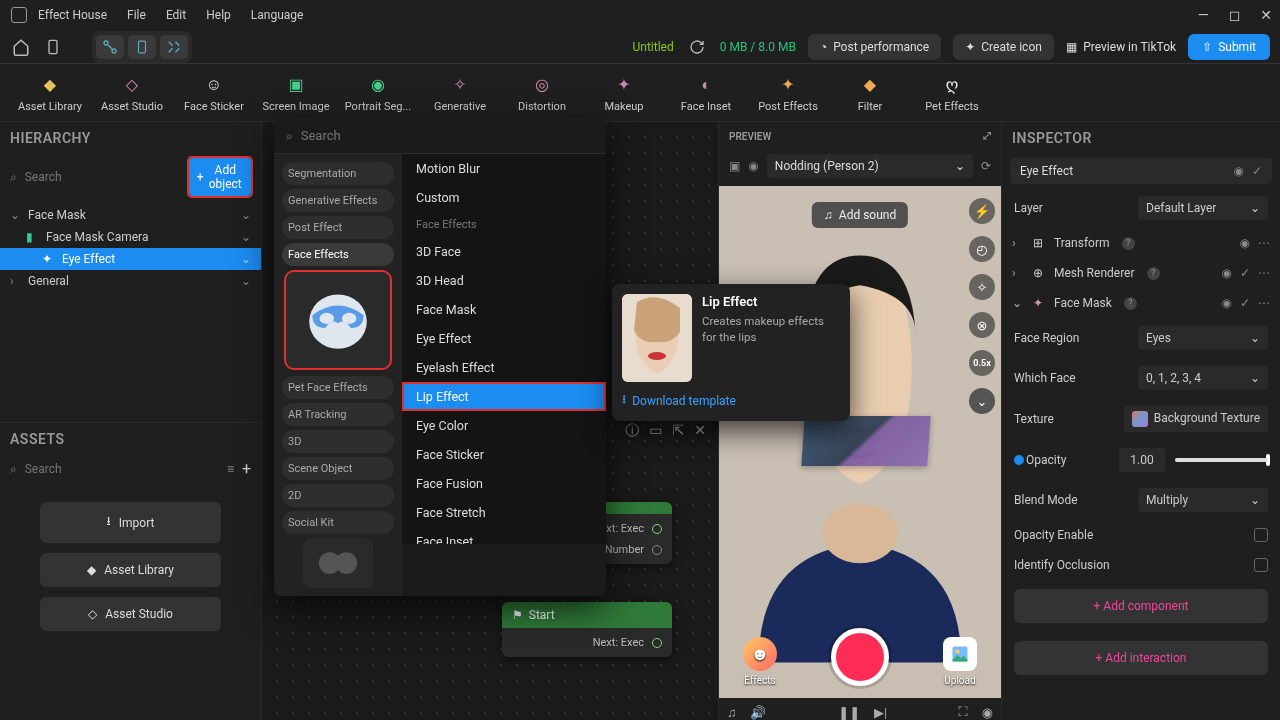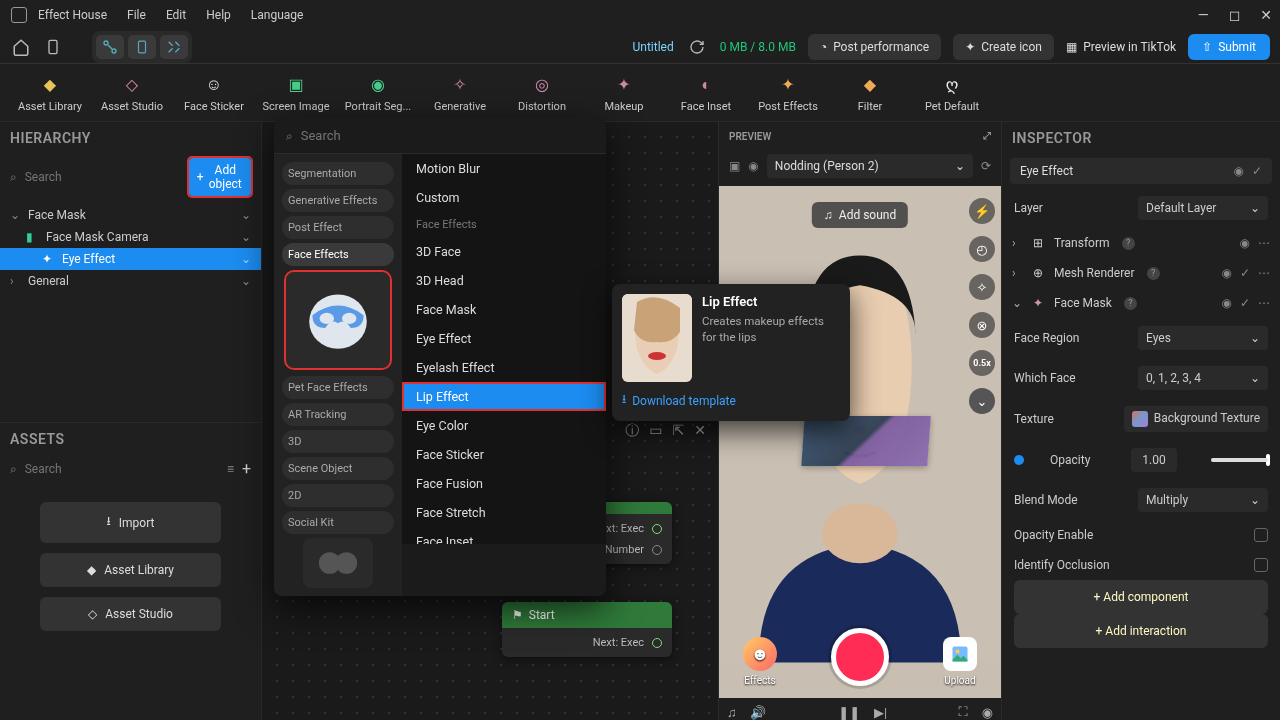--- a/index.html
+++ b/index.html
@@ -16,21 +16,21 @@
 .toolbar2 { height: 34px; background: #1f1f1f; display: flex; align-items: center; padding: 0 10px; gap: 10px; border-bottom: 1px solid #333; }
 .toolbar2 .left-icons { display:flex; gap:10px; align-items:center; }
 .ic-box { width: 22px; height: 22px; display:flex; align-items:center; justify-content:center; color:#bbb; }
 .pill-group { background:#2a2a2a; border-radius:8px; padding:4px; display:flex; gap:4px; margin-left:18px; }
 .pill-group .ic-box { width:28px; height:24px; border-radius:5px; }
 .pill-group .ic-box.active { background:#3a3a3a; }
 .toolbar2 .right { margin-left:auto; display:flex; align-items:center; gap:12px; }
 .btn-dark { background:#333; border-radius:6px; padding:6px 12px; display:flex; align-items:center; gap:6px; color:#ddd; font-size:12px; cursor:pointer; }
 .btn-blue { background:#1c8cf0; color:#fff; border-radius:6px; padding:6px 14px; display:flex; align-items:center; gap:6px; cursor:pointer; }
 .mem { color:#1fc77a; font-size:12px; }
-.untitled { color:#7dd3fc;text-align:right; }
+.untitled { color:#84cc16;text-align:right; }
 
 
 .ribbon { background:#1f1f1f; display:flex; padding: 6px 10px 4px; gap:2px; border-bottom:1px solid #2a2a2a; }
 .ribbon .tool { width:80px; display:flex; flex-direction:column; align-items:center; gap:6px; padding:4px 0; cursor:pointer; }
 .ribbon .tool .ticon { width:20px; height:20px; display:flex; align-items:center; justify-content:center; font-size:16px; }
 .ribbon .tool .tlabel { font-size:11px; color:#ccc; white-space:nowrap; }
 
 
 .main { display:flex; height: calc(720px - 30px - 34px - 52px); }
 
@@ -109,33 +109,33 @@
 .pv-bicon { display:flex; flex-direction:column; align-items:center; gap:4px; font-size:10px; color:#fff; text-shadow:0 1px 2px #000; }
 .pv-bicon .circ { width:34px; height:34px; border-radius:8px; background:#fff; display:flex; align-items:center; justify-content:center; }
 .rec-btn { width:58px; height:58px; border-radius:50%; background:#ff2d55; border:5px solid #fff; box-shadow:0 0 0 3px rgba(0,0,0,.15); }
 .pv-footer { background:#1f1f1f; padding:6px 8px; display:flex; align-items:center; gap:14px; color:#aaa; font-size:13px; }
 .pv-footer .spacer { flex:1; }
 
 
 .inspector { width:278px; background:#1f1f1f; display:flex; flex-direction:column; }
 .insp-title { padding:6px 10px; background:#2a2a2a; border-radius:4px; margin:4px 8px; color:#ddd; font-size:12px; display:flex; align-items:center; }
 .insp-title .rright { margin-left:auto; display:flex; gap:8px; color:#888; }
-.insp-row { display:flex; align-items:center; padding:8px 12px; font-size:12px; color:#ccc; gap:24px; }
+.insp-row { display:flex; align-items:center; padding:8px 12px; font-size:12px; color:#ccc; gap:0; }
 .insp-row .lab { flex:1; }
 .insp-row .val { background:#2a2a2a; border-radius:4px; padding:5px 8px; min-width:130px; display:flex; align-items:center; justify-content:space-between; }
 .insp-sec { display:flex; align-items:center; padding:7px 10px; gap:8px; cursor:pointer; }
 .insp-sec .chev { width:10px; color:#aaa; }
 .insp-sec .sicon { width:16px; height:16px; display:flex; align-items:center; justify-content:center; }
 .insp-sec .rright { margin-left:auto; display:flex; gap:8px; color:#888; font-size:12px; }
 .slider { flex:1; height:4px; background:#444; border-radius:2px; position:relative; margin-left:10px; }
 .slider::after { content:""; position:absolute; left:0; top:0; bottom:0; width:100%; background:#ddd; border-radius:2px; }
 .slider-thumb { position:absolute; right:-2px; top:-4px; width:4px; height:12px; background:#fff; border-radius:2px; }
 .chk { width:14px; height:14px; border:1.5px solid #666; border-radius:3px; }
 .radio-dot { width:10px; height:10px; border-radius:50%; background:#1c8cf0; margin-right:2px; }
-.insp-btn { background:#333; border-radius:6px; margin:0 12px; padding:10px; text-align:center; color:#fef9c3; cursor:pointer; font-size:12px; }
+.insp-btn { background:#333; border-radius:6px; margin:9px 12px; padding:10px; text-align:center; color:#ec4899; cursor:pointer; font-size:12px; }
 .tex-sw { width:16px; height:16px; background:linear-gradient(135deg,#c76,#79c,#a7d); border-radius:3px; margin-right:6px; }
 .qmark { width:13px;height:13px;border-radius:50%;background:#444;color:#999;font-size:9px;display:inline-flex;align-items:center;justify-content:center;margin-left:4px;}
 
 svg { display:block; }
 </style>
 </head>
 <body>
 
 <div class="titlebar">
   <span class="ic-box">
@@ -255,21 +255,21 @@
   <div class="tool">
       <span class="ticon" style="color:#ea5">✦</span>
       <span class="tlabel">Post Effects</span>
     </div>
   <div class="tool">
       <span class="ticon" style="color:#ea5">◆</span>
       <span class="tlabel">Filter</span>
     </div>
   <div class="tool">
       <span class="ticon" style="color:#eee">ღ</span>
-      <span class="tlabel">Pet Default</span>
+      <span class="tlabel">Pet Effects</span>
     </div>
 </div>
 
 <div class="main">
 
   <div class="left-col">
     <div class="panel-hdr">
         <span>HIERARCHY</span>
       </div>
     <div class="search-row">

